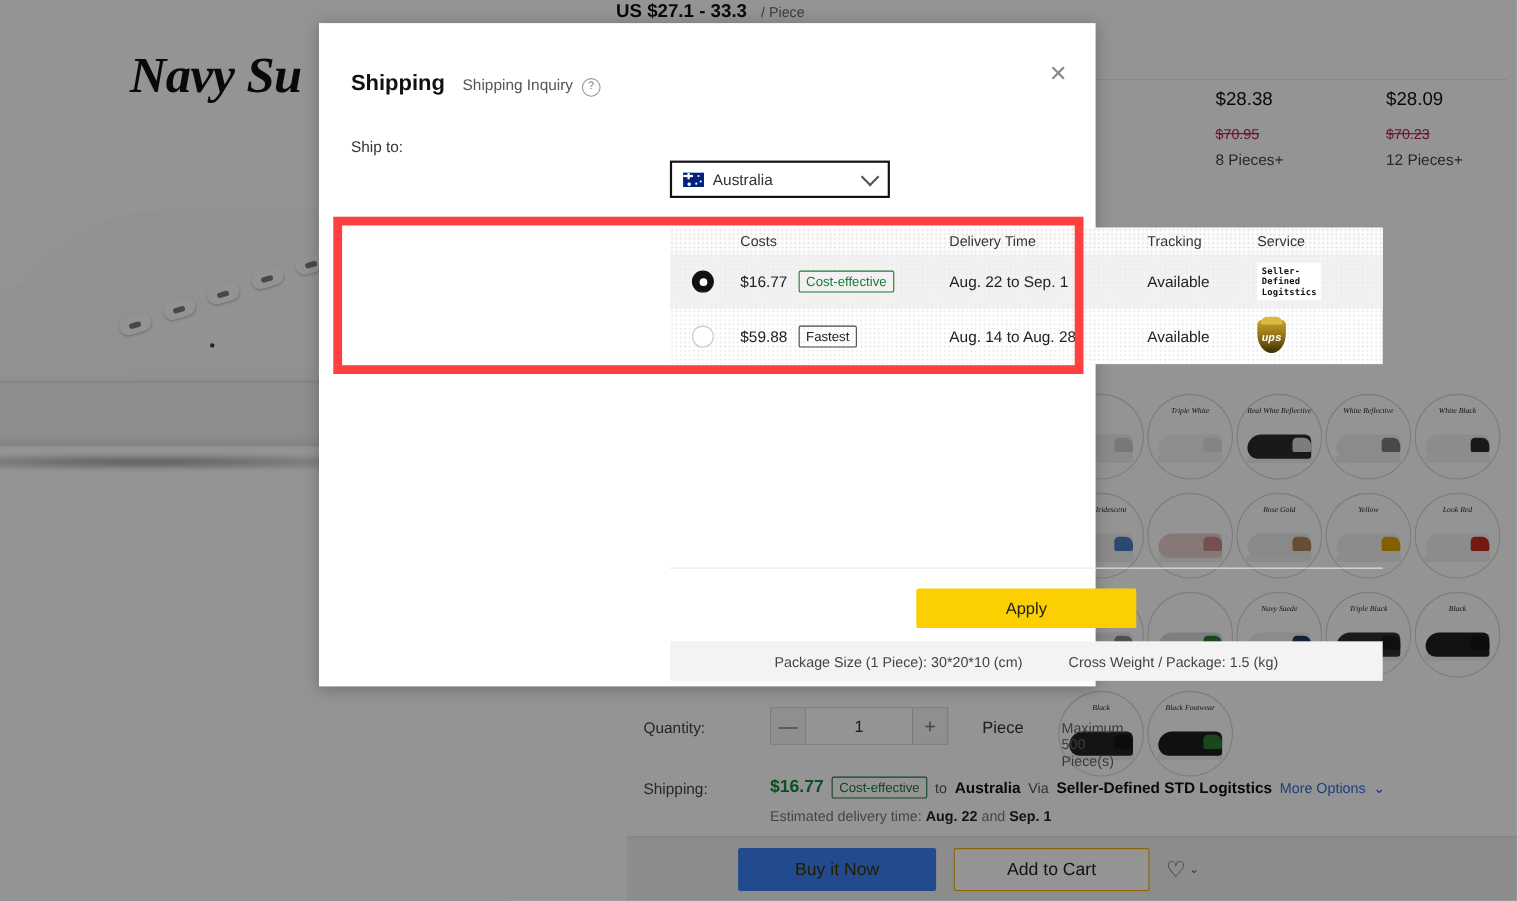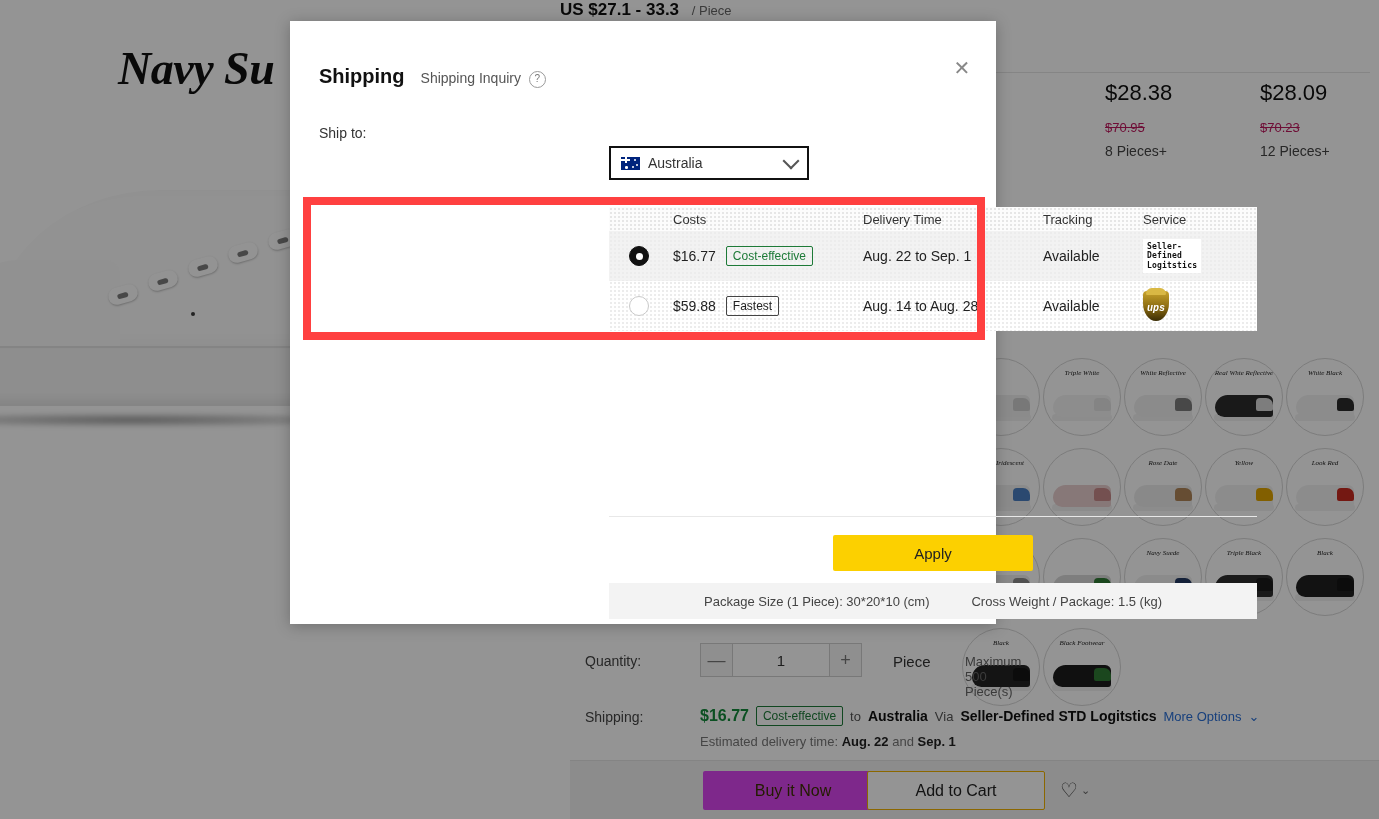--- a/index.html
+++ b/index.html
@@ -78,21 +78,21 @@
     position:absolute;left:0px;top:0px;font-size:17px;color:#111;font-weight:bold;
     white-space:nowrap;
   }
   .price-hdr .unit{font-weight:normal;color:#666;font-size:13px;margin-left:8px;}
   .tier-line{
     position:absolute;left:10px;top:72px;width:800px;height:1px;background:#e6e6e6;
   }
   .tier{
     position:absolute;top:80px;width:150px;text-align:left;
   }
-  .tier .p{font-size:22px;color:#111;}
+  .tier .p{font-size:17px;color:#111;}
   .tier .o{font-size:13px;color:#be185d;text-decoration:line-through;margin-top:14px;}
   .tier .q{font-size:14px;color:#444;margin-top:8px;}
 
   .dispatch{
     position:absolute;left:880px;top:214px;font-size:14px;color:#333;white-space:nowrap;
   }
   .coupon-stamp{
     position:absolute;left:975px;top:242px;width:75px;height:54px;
     background:#9b2220;border-radius:2px;overflow:hidden;
   }
@@ -169,22 +169,22 @@
   .ship-eta{position:absolute;left:115px;top:28px;font-size:13px;color:#777;white-space:nowrap;}
   .ship-eta b{color:#222;margin-top:40px;}
 
   
   .action-bar{
     position:absolute;left:570px;top:760px;width:809px;height:59px;
     background:#f2f2f2;border-top:1px solid #e3e3e3;
   }
   .btn-buy{
     position:absolute;left:101px;top:10px;width:180px;height:39px;
-    background:#d946ef;border:none;border-radius:2px;color:#3c3000;
-    font-size:16px;cursor:pointer;font-family:"Liberation Sans", sans-serif;margin-left:32px;
+    background:#3b82f6;border:none;border-radius:2px;color:#3c3000;
+    font-size:16px;cursor:pointer;font-family:"Liberation Sans", sans-serif;
   }
   .btn-cart{
     position:absolute;left:297px;top:10px;width:178px;height:39px;
     background:#fff;border:1px solid #f0b201;border-radius:2px;color:#222;
     font-size:16px;cursor:pointer;font-family:"Liberation Sans", sans-serif;
   }
   .fav{
     position:absolute;left:490px;top:17px;font-size:20px;color:#444;cursor:pointer;
     display:flex;align-items:center;gap:3px;
   }
@@ -365,51 +365,51 @@
         <span class="mini" style="background:#efefef;"></span>
         <span class="heel" style="background:#cfcfcf;"></span>
       </div>
       <div class="swatch">
         <span class="lbl">Triple White</span>
         <span class="minisole"></span>
         <span class="mini" style="background:#f3f3f3;"></span>
         <span class="heel" style="background:#e3e3e3;"></span>
       </div>
       <div class="swatch">
+        <span class="lbl">Real Whte Reflective</span>
+        <span class="minisole"></span>
+        <span class="mini" style="background:#2b2b2b;"></span>
+        <span class="heel" style="background:#d8d8d8;"></span>
+      </div>
+      <div class="swatch">
         <span class="lbl">White Reflective</span>
         <span class="minisole"></span>
         <span class="mini" style="background:#efefef;"></span>
         <span class="heel" style="background:#7d7d7d;"></span>
       </div>
       <div class="swatch">
-        <span class="lbl">Real Whte Reflective</span>
-        <span class="minisole"></span>
-        <span class="mini" style="background:#2b2b2b;"></span>
-        <span class="heel" style="background:#d8d8d8;"></span>
-      </div>
-      <div class="swatch">
         <span class="lbl">White Black</span>
         <span class="minisole"></span>
         <span class="mini" style="background:#f1f1f1;"></span>
         <span class="heel" style="background:#2b2b2b;"></span>
       </div>
       <div class="swatch">
         <span class="lbl">White Iridescent</span>
         <span class="minisole"></span>
         <span class="mini" style="background:#f0f0f0;"></span>
         <span class="heel" style="background:#4a7fc1;"></span>
       </div>
       <div class="swatch">
         <span class="lbl"></span>
         <span class="minisole"></span>
         <span class="mini" style="background:#e8cfcf;"></span>
         <span class="heel" style="background:#c98a8a;"></span>
       </div>
       <div class="swatch">
-        <span class="lbl">Rose Date</span>
+        <span class="lbl">Rose Gold</span>
         <span class="minisole"></span>
         <span class="mini" style="background:#ededed;"></span>
         <span class="heel" style="background:#b08558;"></span>
       </div>
       <div class="swatch">
         <span class="lbl">Yellow</span>
         <span class="minisole"></span>
         <span class="mini" style="background:#f2f2f2;"></span>
         <span class="heel" style="background:#e0a400;"></span>
       </div>

